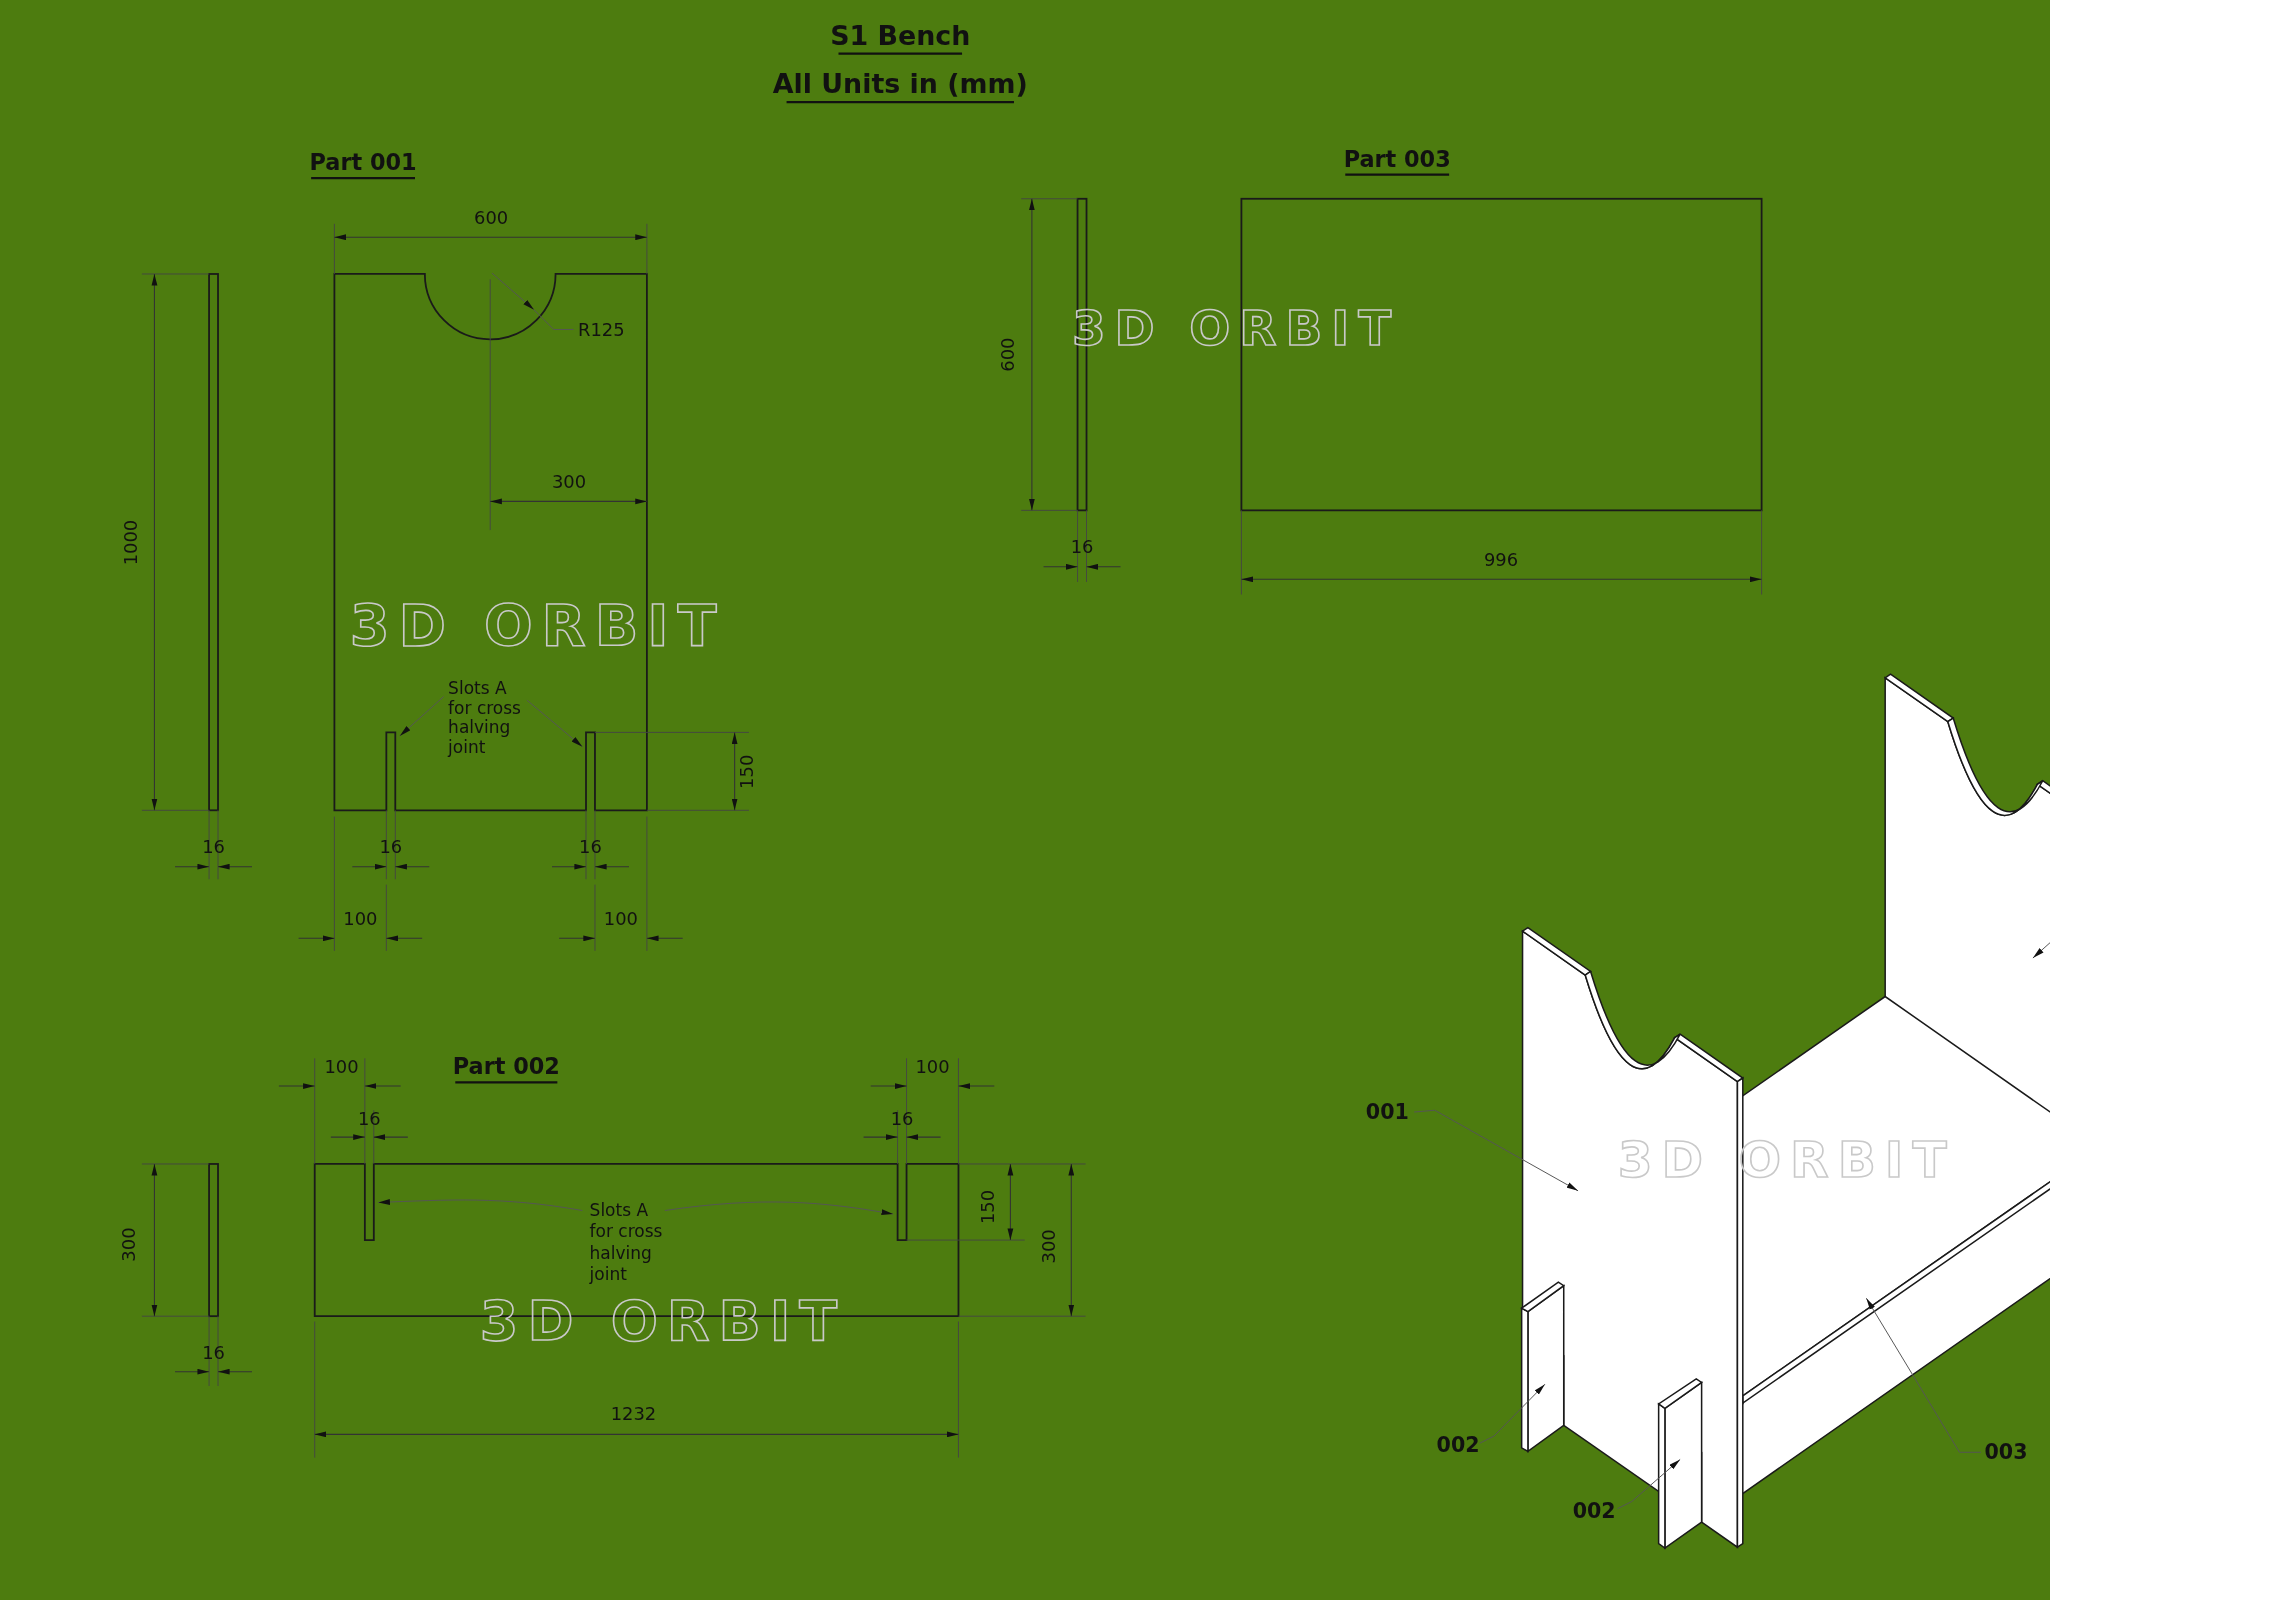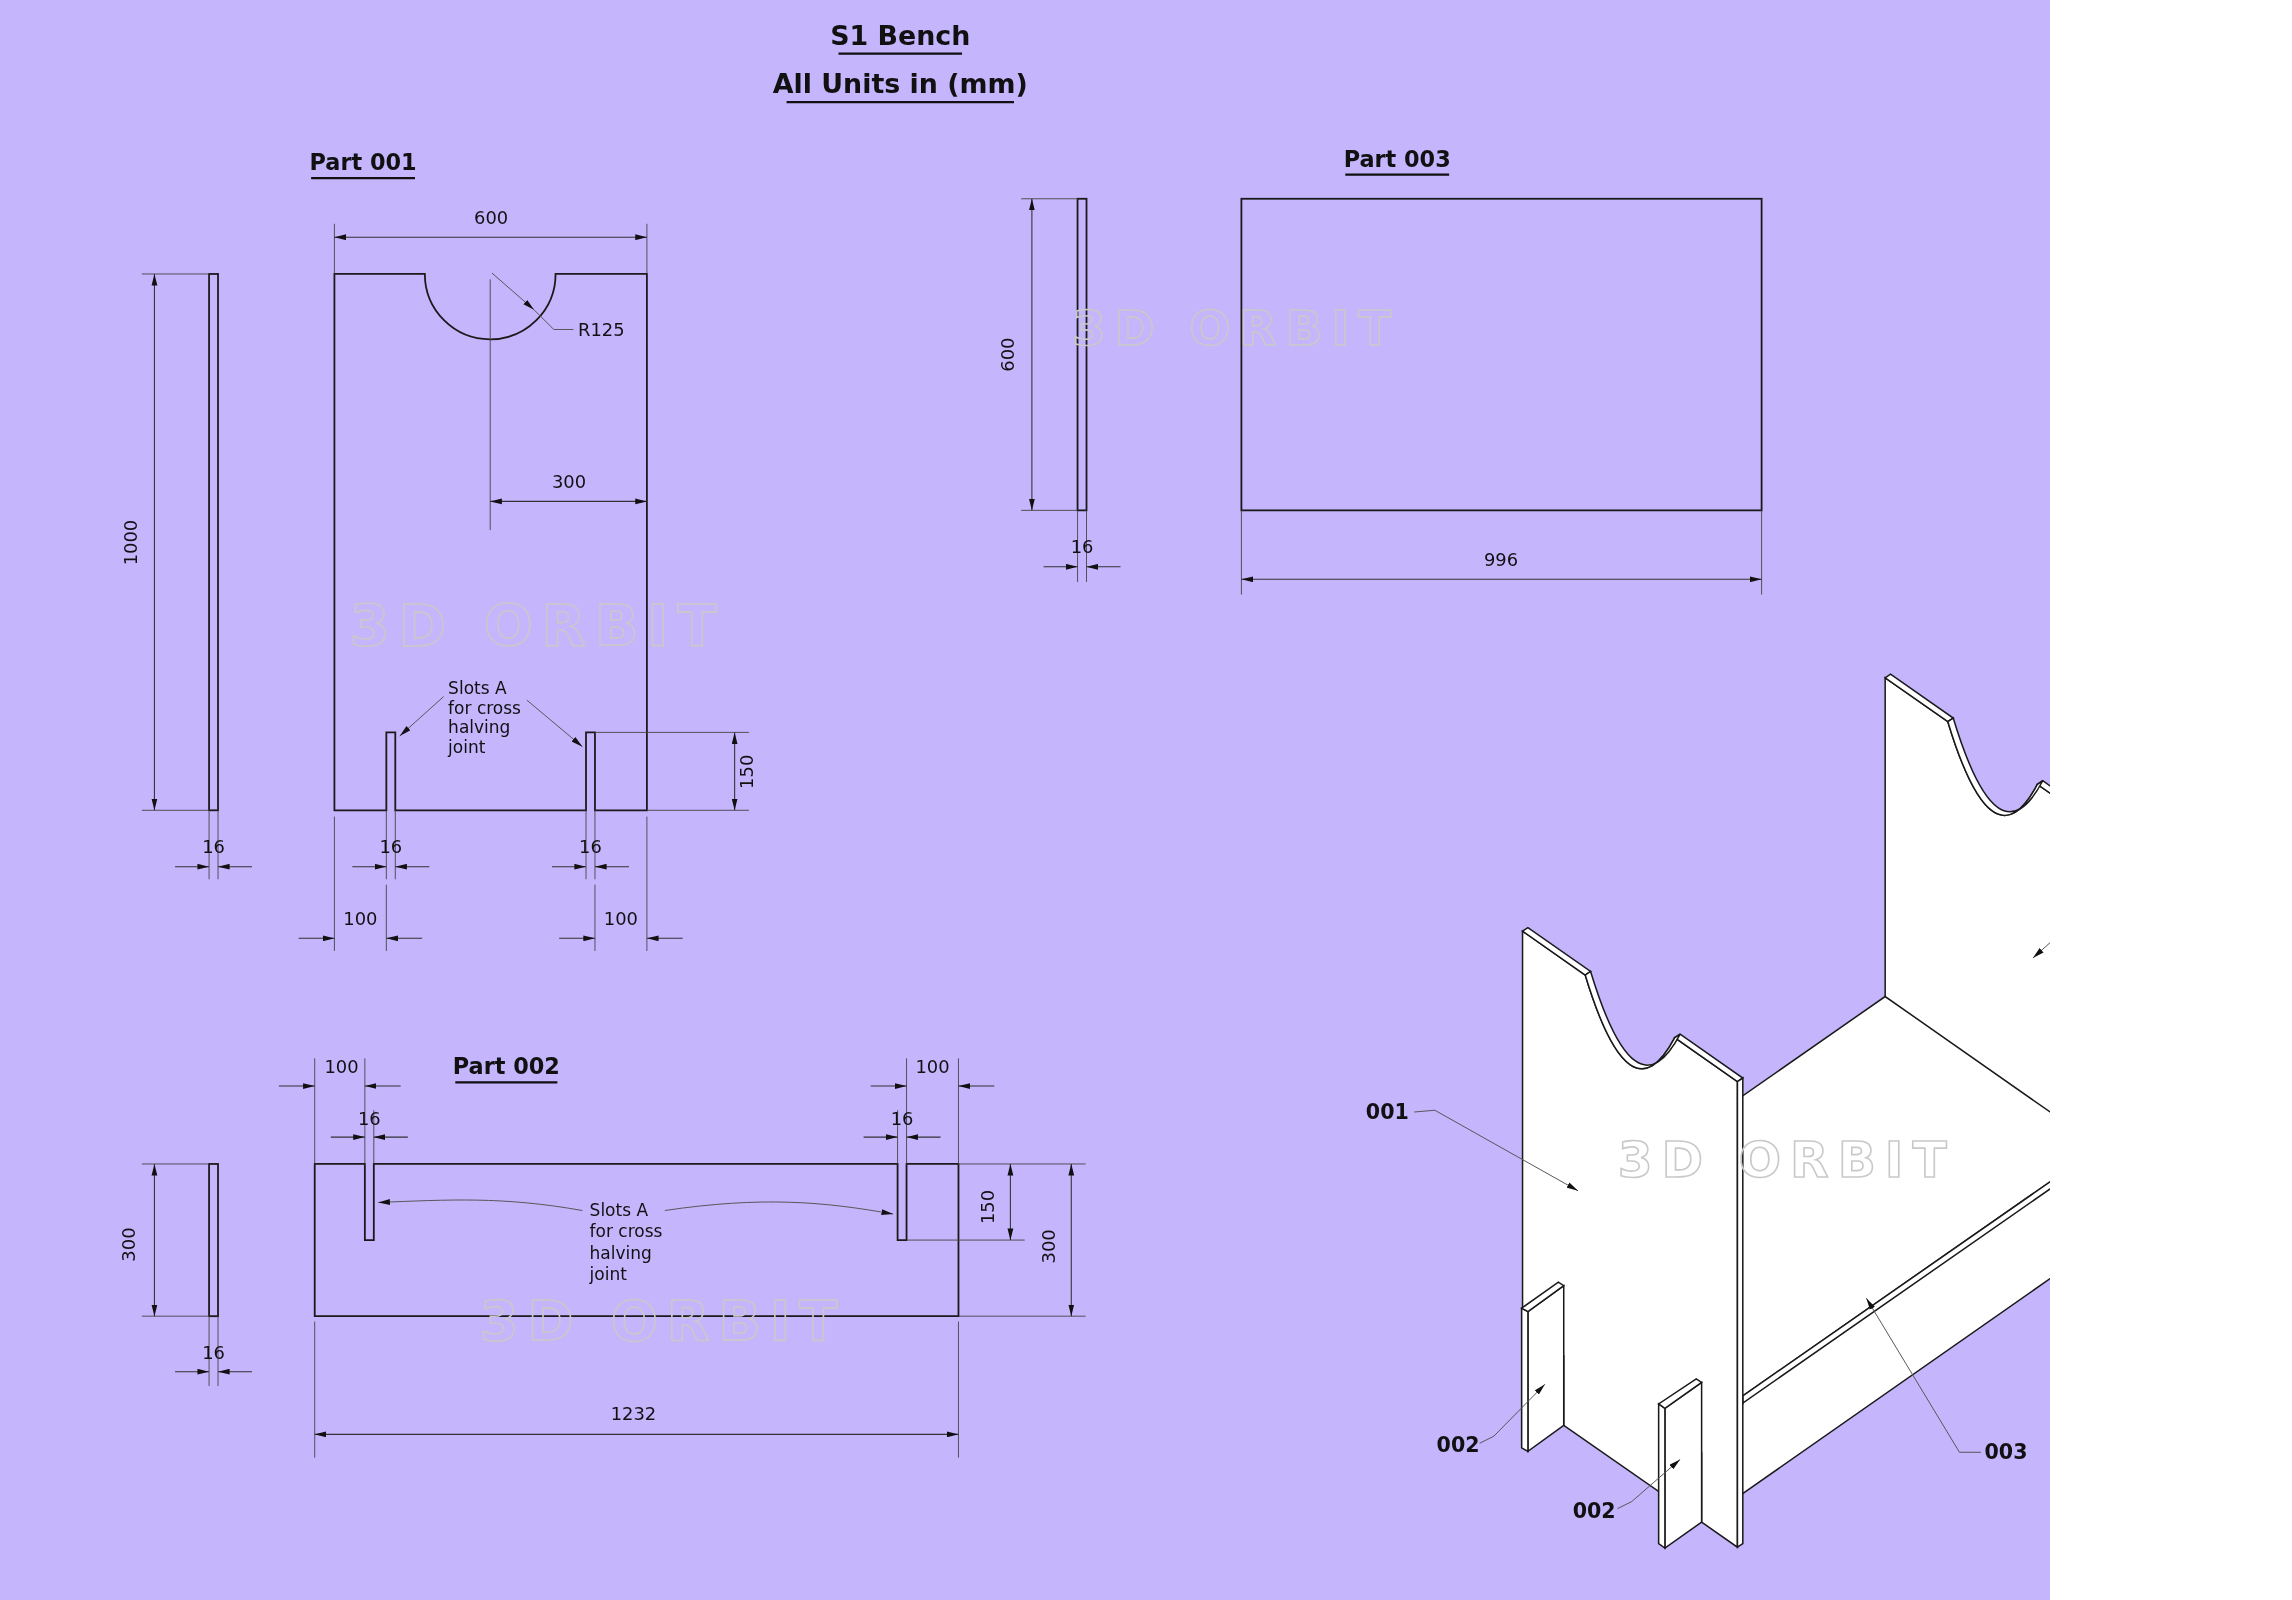--- a/index.html
+++ b/index.html
@@ -1,16 +1,16 @@
 <!DOCTYPE html>
 <html style="font-size:14.3px"><head>
 <meta charset="utf-8">
 <style>
   html,body{margin:0;padding:0;background:#ffffff;}
-  #page{position:relative;width:2050px;height:1600px;background:#c4b5fd;overflow:hidden;text-decoration:underline;}
+  #page{position:relative;width:2050px;height:1600px;background:#4d7c0f;overflow:hidden;text-decoration:underline;}
   svg{position:absolute;left:0;top:0;}
   text{font-family:"DejaVu Sans","Liberation Sans",sans-serif;fill:#111;}
   .dim{font-size:20px;text-anchor:middle;}
   .dimS{font-size:20px;text-anchor:start;}
   .note{font-size:19px;text-anchor:start;}
   .ptitle{font-size:25px;font-weight:bold;text-anchor:middle;}
   .mtitle{font-size:30px;font-weight:bold;text-anchor:middle;}
   .isolbl{font-size:23px;font-weight:bold;text-anchor:middle;}
   .wm{font-size:62px;font-weight:bold;text-anchor:middle;fill:none;stroke:#c9c9c9;stroke-width:1.8;letter-spacing:10px;}
   .thin{stroke:#444;stroke-width:1;fill:none;}

